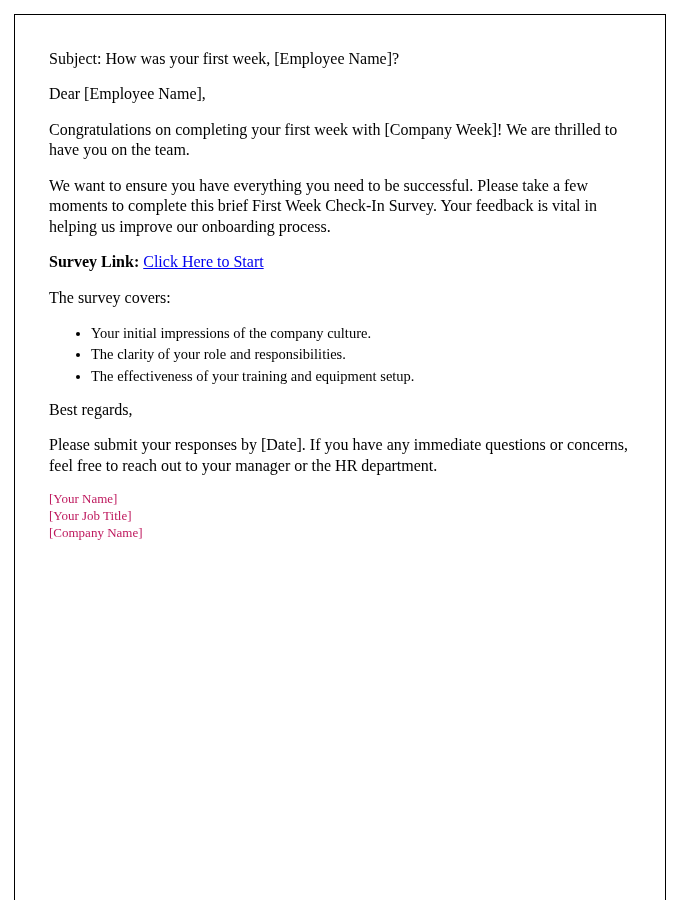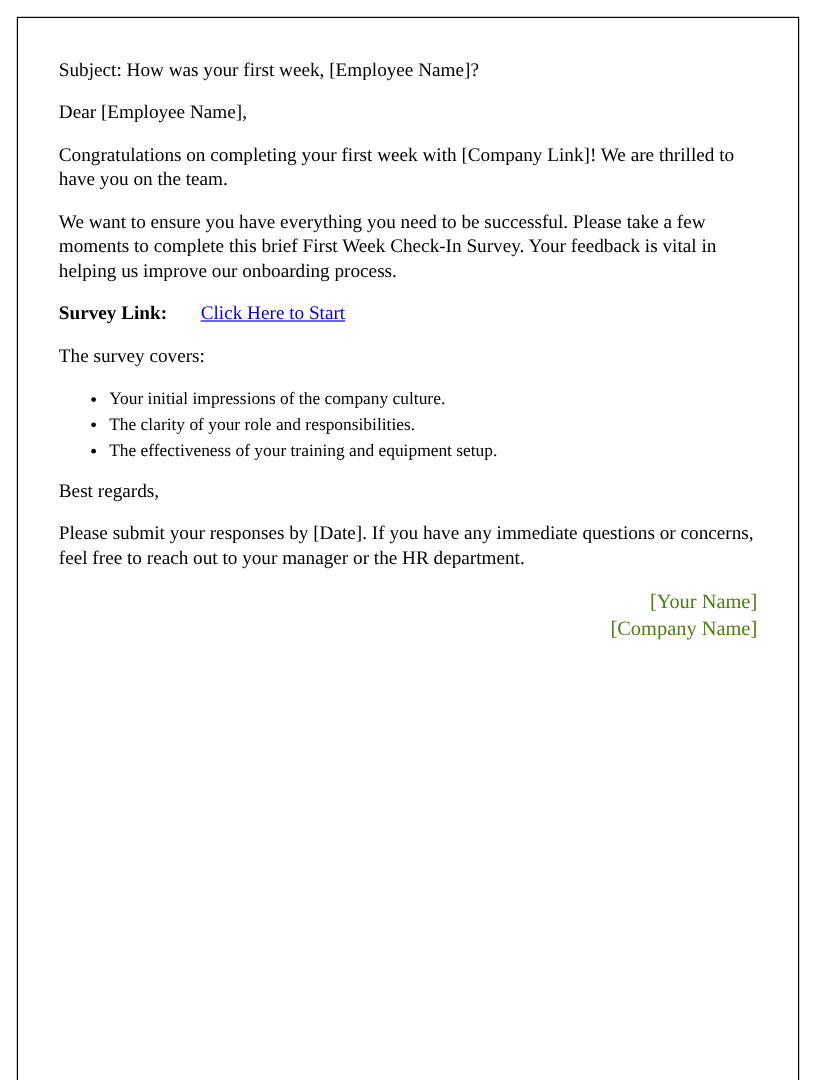--- a/index.html
+++ b/index.html
@@ -26,67 +26,66 @@
     margin: 0 0 15px 0;
     font-size: 16px;
     line-height: 1.28;
     color: #000000;
   }
   .bold { font-weight: bold; }
   a.survey-link {
     color: #0000EE;
     text-decoration: underline;
     cursor: pointer;
-    margin-left: 24px;
   }
   ul.covers-list {
     margin: 16px 0 15px 0;
     padding-left: 42px;
   }
   ul.covers-list li {
     font-size: 14.5px;
     line-height: 1.26;
     margin: 0 0 3px 0;
     color: #000000;
   }
   .signature-block {
     margin: 0 0 15px 0;
   }
   .signature-block div {
-    font-size: 17px;
+    font-size: 13px;
     line-height: 1.28;
-    color: #4d7c0f;
-    text-align: right;
+    color: #be185d;
   }
 </style>
 </head>
 <body>
 
 <div class="doc-frame">
 
   <p>Subject: How was your first week, [Employee Name]?</p>
 
   <p>Dear [Employee Name],</p>
 
-  <p>Congratulations on completing your first week with [Company Link]! We are thrilled to have you on the team.</p>
+  <p>Congratulations on completing your first week with [Company Week]! We are thrilled to have you on the team.</p>
 
   <p>We want to ensure you have everything you need to be successful. Please take a few moments to complete this brief First Week Check-In Survey. Your feedback is vital in helping us improve our onboarding process.</p>
 
   <p><span class="bold">Survey Link:</span> <a class="survey-link" href="#">Click Here to Start</a></p>
 
   <p>The survey covers:</p>
 
   <ul class="covers-list">
     <li>Your initial impressions of the company culture.</li>
     <li>The clarity of your role and responsibilities.</li>
     <li>The effectiveness of your training and equipment setup.</li>
   </ul>
 
   <p>Best regards,</p>
 
   <p>Please submit your responses by [Date]. If you have any immediate questions or concerns, feel free to reach out to your manager or the HR department.</p>
 
   <div class="signature-block">
     <div>[Your Name]</div>
+    <div>[Your Job Title]</div>
     <div>[Company Name]</div>
   </div>
 
 </div>
 
 </body></html>

